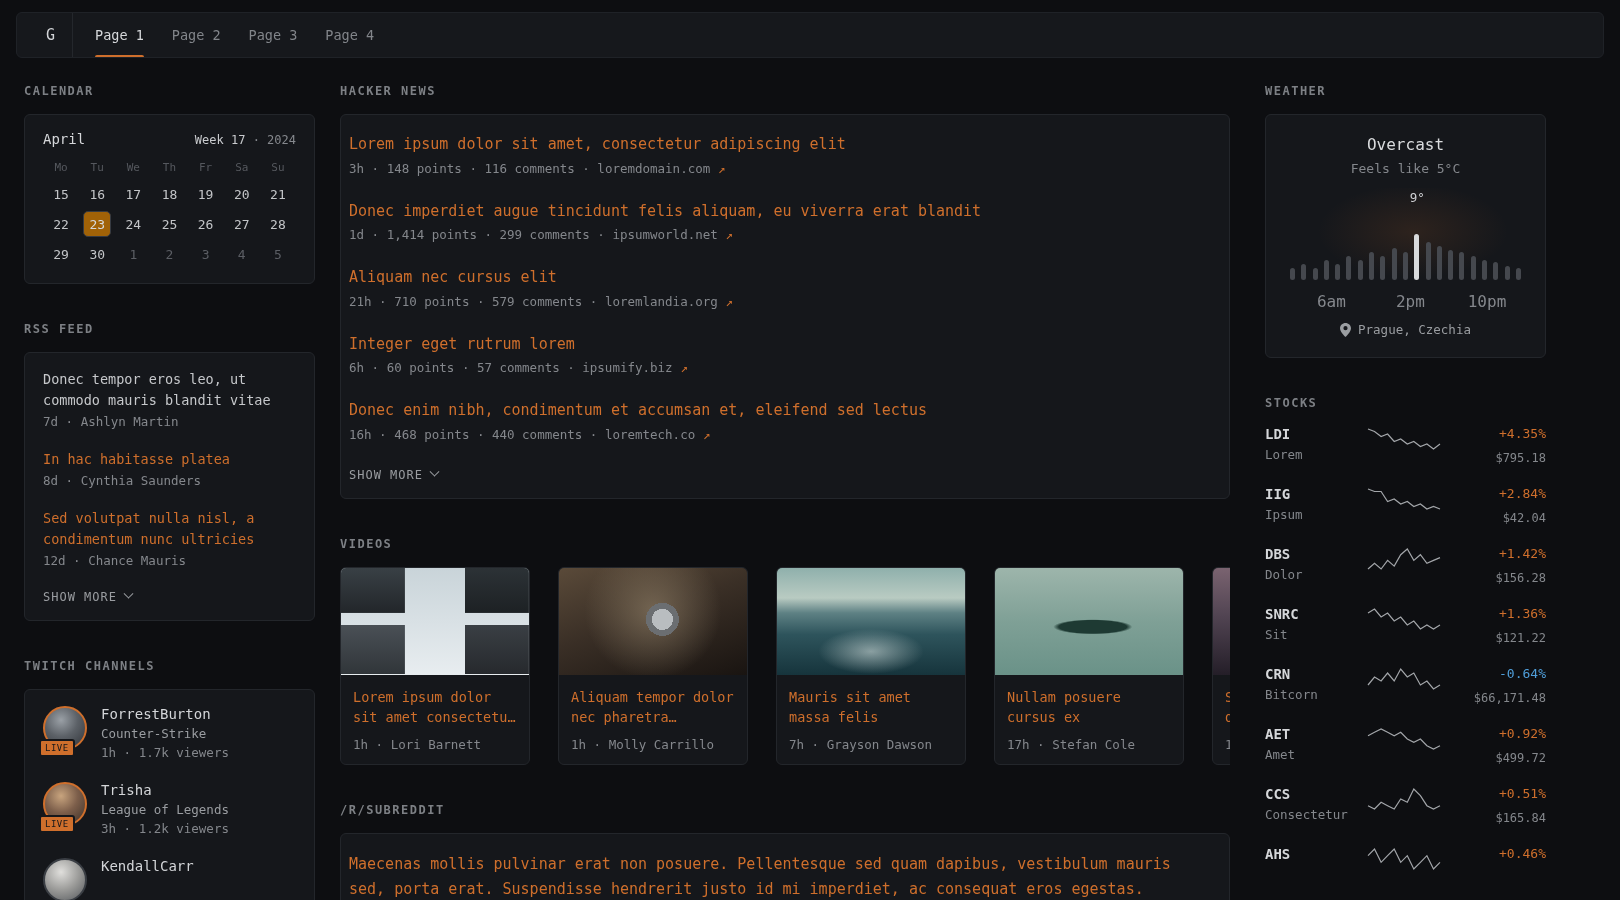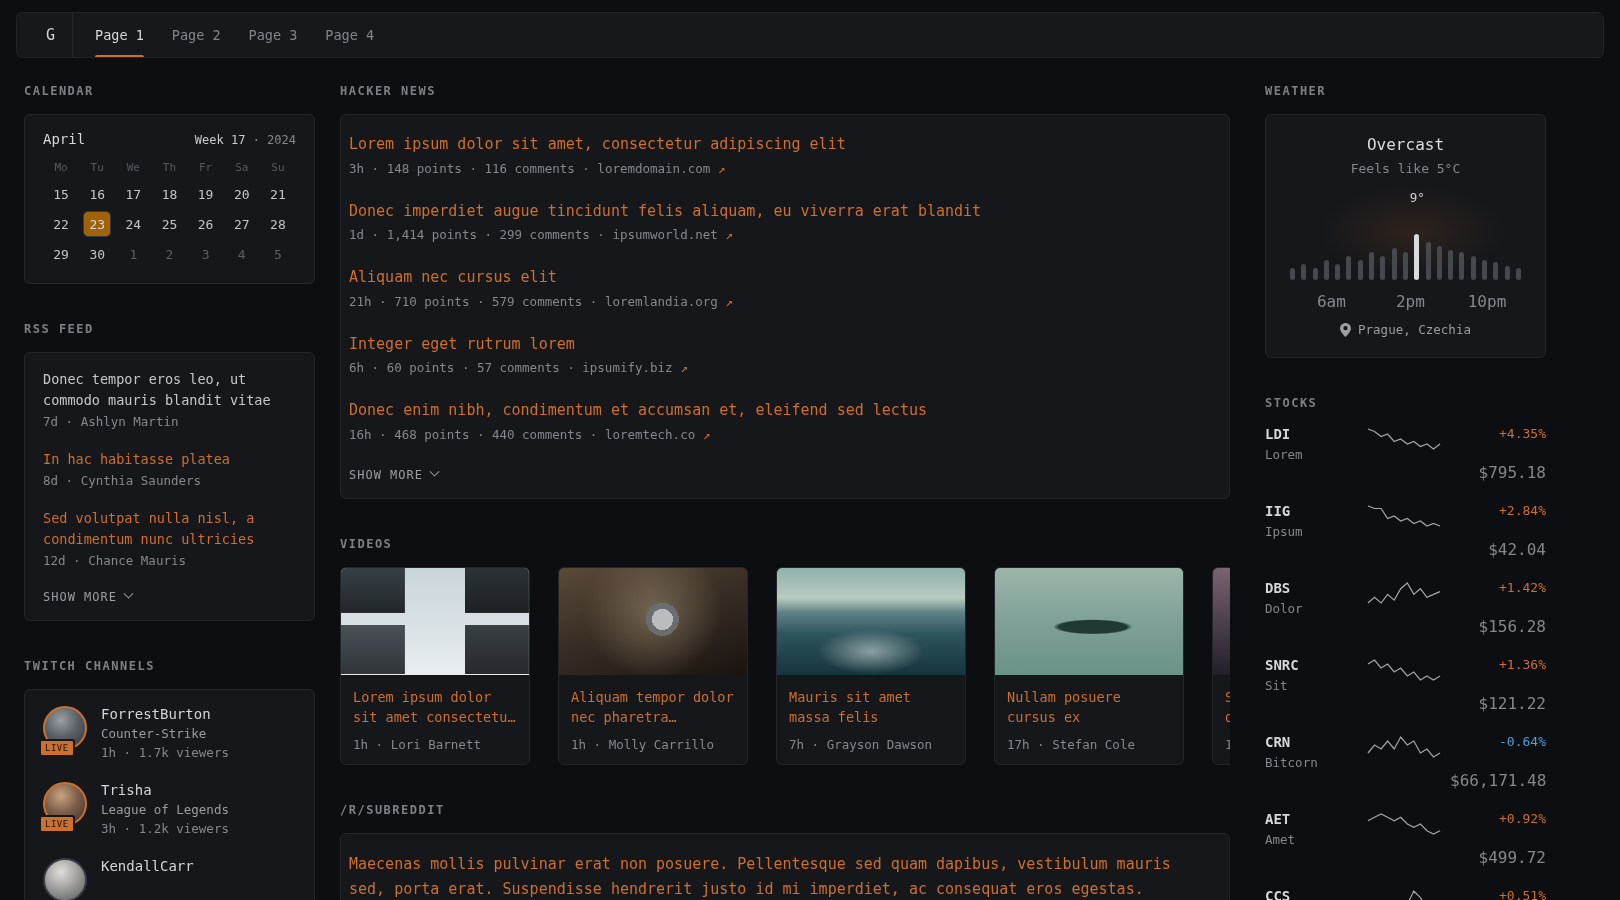--- a/index.html
+++ b/index.html
@@ -116,21 +116,21 @@
 
   
   .stock{display:flex;align-items:flex-start;margin-bottom:21px;cursor:pointer}
   .s-left{width:92px;flex-shrink:0}
   .s-tick{font-size:14px;font-weight:bold;color:#d5d7da}
   .s-name{font-size:12.5px;color:var(--dim);margin-top:5px;white-space:nowrap}
   .s-spark{flex:1;display:flex;justify-content:center;align-items:center}
   .s-right{width:96px;flex-shrink:0;text-align:right}
   .s-chg{font-size:13px;color:var(--accent)}
   .stock.down .s-chg{color:var(--blue)}
-  .s-price{font-size:16px;color:var(--dim);margin-top:22px;white-space:nowrap}
+  .s-price{font-size:12px;color:var(--dim);margin-top:10px;white-space:nowrap}
 </style>
 </head>
 <body>
 
 <header class="topbar">
   <div class="logo">G</div>
   <nav class="tabs">
       <div class="tab active">Page 1</div>
       <div class="tab">Page 2</div>
       <div class="tab">Page 3</div>

